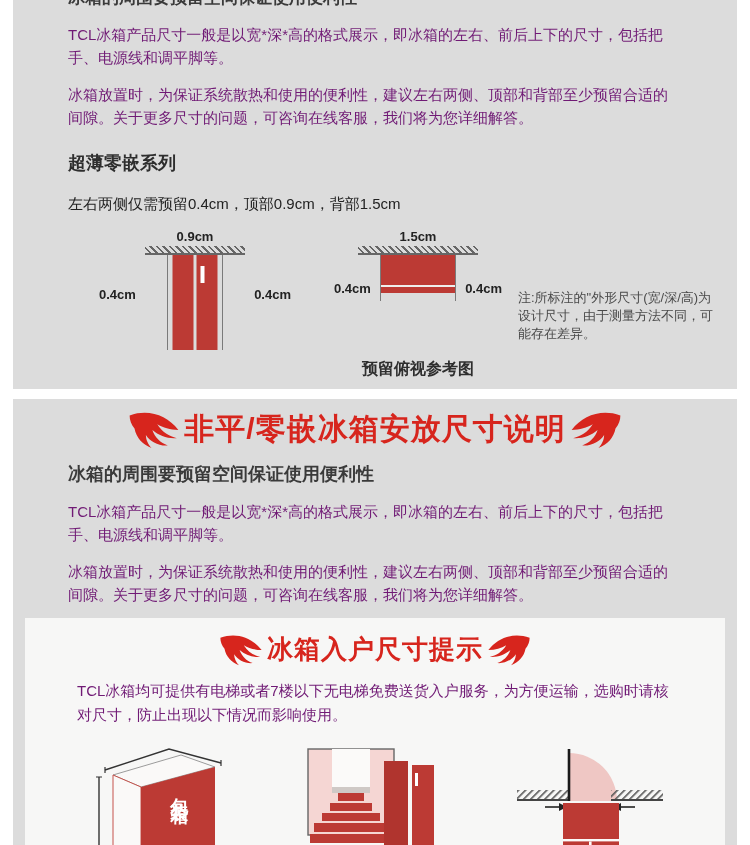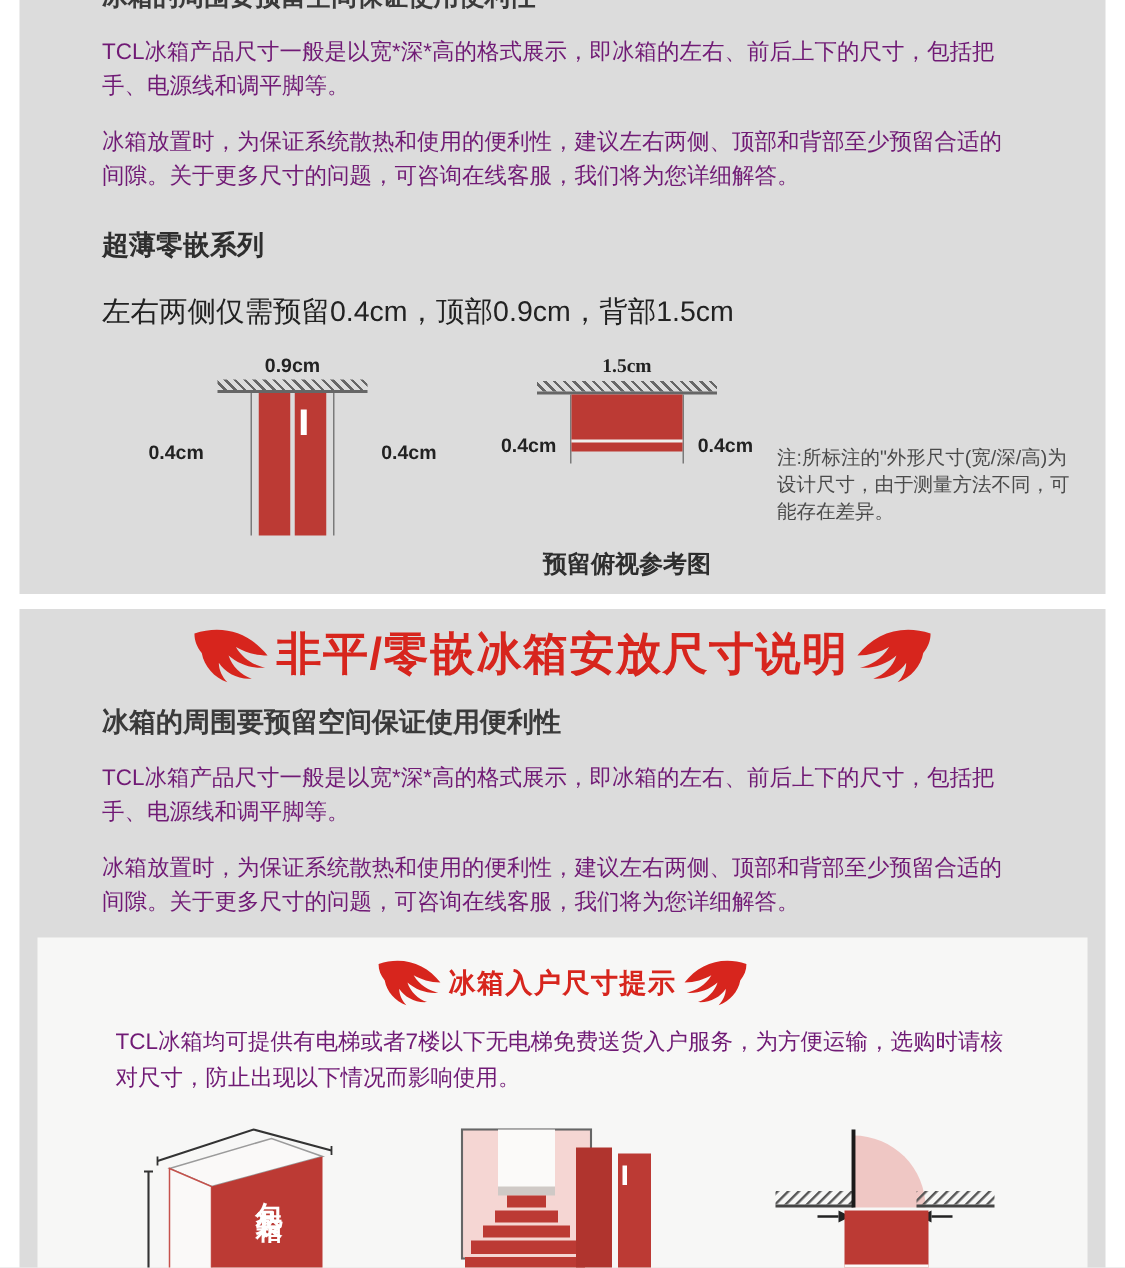--- a/index.html
+++ b/index.html
@@ -23,21 +23,21 @@
   }
   .h-bold {
     font-size: 18px; font-weight: bold; color: #3a3a3a;
     margin: 12px 0 0 55px;
   }
   .para {
     font-size: 15px; line-height: 23px; color: #701a75;
     margin: 14px 55px 0 55px;
   }
   .series-h { font-size: 18px; font-weight: bold; color: #2e2e2e; margin: 22px 0 0 55px; font-family: Liberation Mono, monospace; }
-  .series-note { font-size: 19px; color: #222; margin: 20px 0 15px 55px; }
+  .series-note { font-size: 15px; color: #222; margin: 20px 0 15px 55px; }
 
   
   .diagrams { position: relative; height: 150px; margin-top: 14px; padding-left: 46px; }
   .dim-label { font-size: 13px; font-weight: bold; color: #222; }
   .hatch {
     height: 9px;
     background: repeating-linear-gradient(45deg, rgba(0,0,0,0) 0 3px, #666 3px 4.6px);
     border-bottom: 2px solid #666;
   }
   .fd { position: absolute; left: 72px; top: 0; width: 220px; }
@@ -46,21 +46,21 @@
   .fd-body { position: relative; width: 100px; height: 95px; margin: 0 auto; }
   .fd-wall { position: absolute; top: 0; bottom: 0; width: 1px; background: #7a7a7a; }
   .fd-wall.l { left: 22px; } .fd-wall.r { right: 22px; }
   .fd-doors { position: absolute; left: 50%; transform: translateX(-50%); top: 0; height: 100%; display: flex; gap: 3px; }
   .fd-door { width: 21px; background: #bc3a34; position: relative; }
   .fd-handle { position: absolute; left: 4px; top: 11px; width: 4px; height: 17px; background: #fff; }
   .fd .side-label { position: absolute; top: 58px; }
   .fd .side-label.l { left: 14px; } .fd .side-label.r { right: 14px; }
 
   .td { position: absolute; left: 310px; top: 0; width: 190px; }
-  .td .dim-top { text-align: center; margin-bottom: 2px; font-family: Liberation Serif, serif; }
+  .td .dim-top { text-align: center; margin-bottom: 2px; }
   .td-hatch { width: 120px; margin: 0 auto; }
   .td-body { position: relative; width: 120px; height: 60px; margin: 0 auto; }
   .td-rect { position: absolute; left: 50%; transform: translateX(-50%); top: 0; width: 74px; height: 38px; background: #bc3a34; }
   .td-gapline { position: absolute; left: 0; right: 0; bottom: 6px; height: 2px; background: #efeeec; }
   .td-wall { position: absolute; top: 0; height: 46px; width: 1px; background: #7a7a7a; }
   .td-wall.l { left: 22px; } .td-wall.r { right: 22px; }
   .td .side-label { position: absolute; top: 26px; }
   .td .side-label.l { left: -24px; } .td .side-label.r { right: -24px; }
 
   .diagram-cap {
@@ -73,21 +73,21 @@
   .design-note {
     position: absolute; left: 505px; top: 60px; width: 205px;
     font-size: 13px; line-height: 18px; color: #4a4a4a;
   }
 
   
   .title-row { display: flex; align-items: center; justify-content: center; gap: 4px; }
   .red-title { color: #d7251d; font-weight: bold; font-size: 30px; letter-spacing: 1px; }
   .wing { width: 52px; height: 38px; }
   .wing.flip { transform: scaleX(-1); }
-  .inner-title .red-title { font-size: 18px; }
+  .inner-title .red-title { font-size: 26px; }
 
   .inner-card {
     margin: 12px 12px 0 12px;
     background: #f7f7f6;
     padding: 14px 28px 0 28px;
   }
   .inner-card .para { margin: 12px 24px 0 24px; line-height: 24px; }
 
   .cols { display: flex; margin-top: 8px; }
   .col { flex: 1; display: flex; flex-direction: column; align-items: center; }

